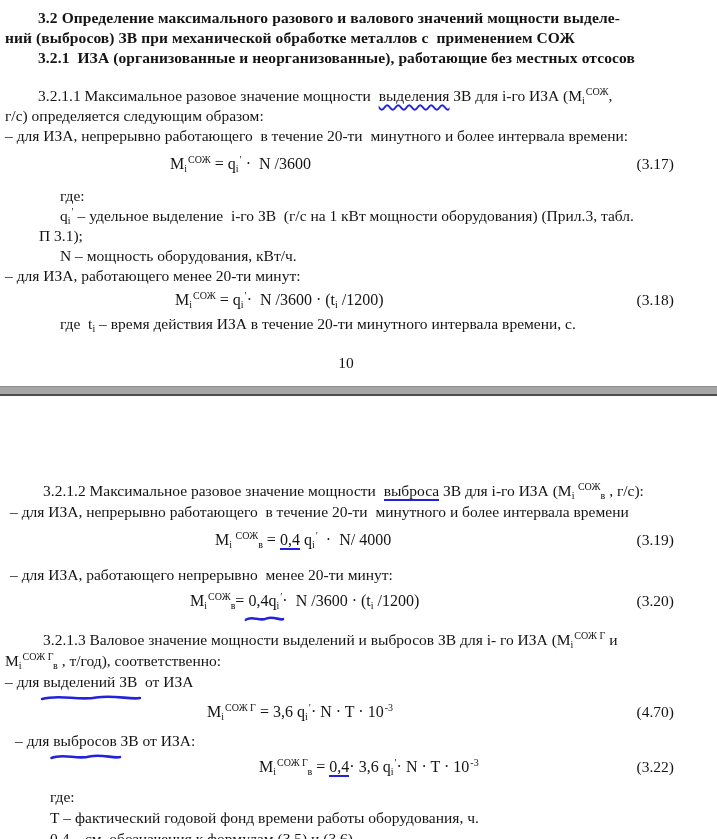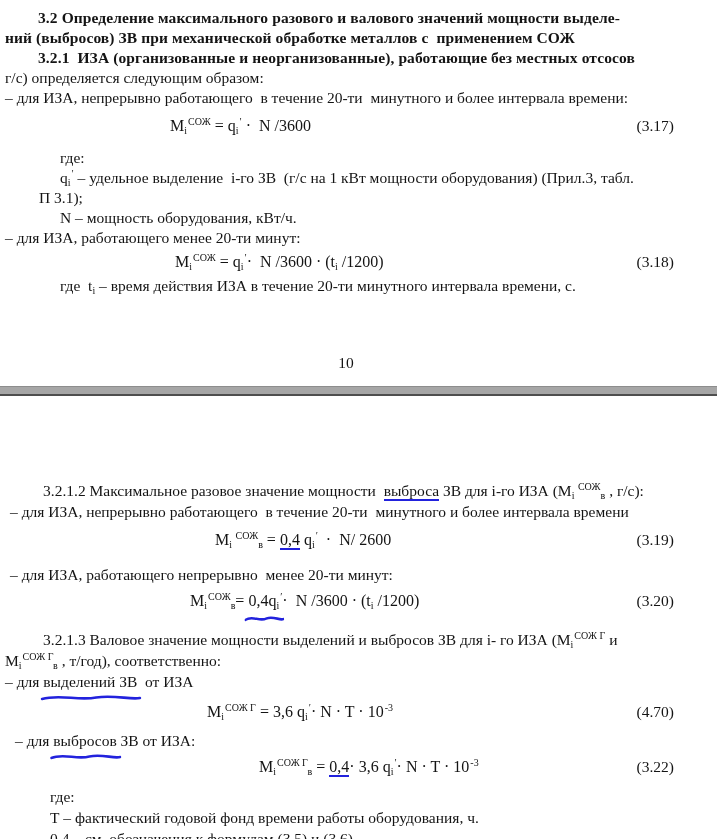--- a/index.html
+++ b/index.html
@@ -39,41 +39,42 @@
   .pagenum { position:absolute; top:354px; left:0; width:692px; text-align:center; }
 </style>
 </head>
 <body>
 
 <section class="page page-1">
   <div>
       <div class="row bold"><span class="inner" style="margin-left: 38px;"><span>3.2 Определение максимального разового и валового значений мощности выделе-</span></span></div>
       <div class="row bold"><span class="inner" style="margin-left: 5px;"><span>ний (выбросов) ЗВ при механической обработке металлов с  применением СОЖ</span></span></div>
       <div class="row bold"><span class="inner" style="margin-left: 38px;"><span>3.2.1  ИЗА (организованные и неорганизованные), работающие без местных отсосов</span></span></div>
+      <div class="row" style="margin-top: 18px;"><span class="inner" style="margin-left: 38px;"><span>3.2.1.1 Максимальное разовое значение мощности  </span><span class="u-wavy">выделения</span><span> ЗВ для i-го ИЗА (M</span><sub>i</sub><sup>СОЖ</sup><span>,</span></span></div>
       <div class="row"><span class="inner" style="margin-left: 5px;"><span>г/с) определяется следующим образом:</span></span></div>
       <div class="row"><span class="inner" style="margin-left: 5px;"><span>– для ИЗА, непрерывно работающего  в течение 20-ти  минутного и более интервала времени:</span></span></div>
       <div class="row formula" style="margin-top: 6px;"><span class="inner" style="margin-left: 170px;"><span>M</span><sub>i</sub><sup>СОЖ</sup><span> = q</span><sub>i</sub><sup>′</sup><span> ·  N /3600</span></span><span class="eqnum">(3.17)</span></div>
       <div class="row" style="margin-top: 10px;"><span class="inner" style="margin-left: 60px;"><span>где:</span></span></div>
       <div class="row"><span class="inner" style="margin-left: 60px;"><span>q</span><sub>i</sub><sup>′</sup><span> – удельное выделение  i-го ЗВ  (г/с на 1 кВт мощности оборудования) (Прил.3, табл.</span></span></div>
       <div class="row"><span class="inner" style="margin-left: 39px;"><span>П 3.1);</span></span></div>
       <div class="row"><span class="inner" style="margin-left: 60px;"><span>N – мощность оборудования, кВт/ч.</span></span></div>
       <div class="row"><span class="inner" style="margin-left: 5px;"><span>– для ИЗА, работающего менее 20-ти минут:</span></span></div>
       <div class="row formula" style="margin-top: 2px;"><span class="inner" style="margin-left: 175px;"><span>M</span><sub>i</sub><sup>СОЖ</sup><span> = q</span><sub>i</sub><sup>′</sup><span>·  N /3600 · (t</span><sub>i</sub><span> /1200)</span></span><span class="eqnum">(3.18)</span></div>
       <div class="row" style="margin-top: 2px;"><span class="inner" style="margin-left: 60px;"><span>где  t</span><sub>i</sub><span> – время действия ИЗА в течение 20-ти минутного интервала времени, с.</span></span></div>
     </div>
   <div class="pagenum">10</div>
 </section>
 
 <div class="pagebreak"></div>
 
 <section class="page page-2">
   <div>
       <div class="row" style="margin-top: 84px;"><span class="inner" style="margin-left: 43px;"><span>3.2.1.2 Максимальное разовое значение мощности  </span><span class="u-line">выброса</span><span> ЗВ для i-го ИЗА (M</span><sub>i</sub><sup> СОЖ</sup><sub>в</sub><span> , г/с):</span></span></div>
       <div class="row"><span class="inner" style="margin-left: 10px;"><span>– для ИЗА, непрерывно работающего  в течение 20-ти  минутного и более интервала времени</span></span></div>
-      <div class="row formula" style="margin-top: 6px;"><span class="inner" style="margin-left: 215px;"><span>M</span><sub>i</sub><sup> СОЖ</sup><sub>в</sub><span> = </span><span class="u-line">0,4</span><span> q</span><sub>i</sub><sup>′</sup><span>  ·  N/ 2600</span></span><span class="eqnum">(3.19)</span></div>
+      <div class="row formula" style="margin-top: 6px;"><span class="inner" style="margin-left: 215px;"><span>M</span><sub>i</sub><sup> СОЖ</sup><sub>в</sub><span> = </span><span class="u-line">0,4</span><span> q</span><sub>i</sub><sup>′</sup><span>  ·  N/ 4000</span></span><span class="eqnum">(3.19)</span></div>
       <div class="row" style="margin-top: 12px;"><span class="inner" style="margin-left: 10px;"><span>– для ИЗА, работающего непрерывно  менее 20-ти минут:</span></span></div>
       <div class="row formula" style="margin-top: 4px;"><span class="inner" style="margin-left: 190px;"><span>M</span><sub>i</sub><sup>СОЖ</sup><sub>в</sub><span>= </span><span class="u-squiggle"><span>0,4q</span><sub>i</sub><svg class="squiggle" viewBox="0 0 100 10" preserveAspectRatio="none">
               <path d="M3 7 C 20 2, 38 9, 55 5.5 C 72 2.5, 88 8, 97 6" fill="none" stroke="currentColor" stroke-width="2.6" stroke-linecap="round"></path>
             </svg></span><sup>′</sup><span>·  N /3600 · (t</span><sub>i</sub><span> /1200)</span></span><span class="eqnum">(3.20)</span></div>
       <div class="row" style="margin-top: 16px;"><span class="inner" style="margin-left: 43px;"><span>3.2.1.3 Валовое значение мощности выделений и выбросов ЗВ для i- го ИЗА (M</span><sub>i</sub><sup>СОЖ Г</sup><span> и</span></span></div>
       <div class="row"><span class="inner" style="margin-left: 5px;"><span>M</span><sub>i</sub><sup>СОЖ Г</sup><sub>в</sub><span> , т/год), соответственно:</span></span></div>
       <div class="row"><span class="inner" style="margin-left: 5px;"><span>– для </span><span class="u-squiggle">выделений ЗВ<svg class="squiggle" viewBox="0 0 100 10" preserveAspectRatio="none">
               <path d="M3 7 C 20 2, 38 9, 55 5.5 C 72 2.5, 88 8, 97 6" fill="none" stroke="currentColor" stroke-width="2.6" stroke-linecap="round"></path>
             </svg></span><span>  от ИЗА</span></span></div>
       <div class="row formula" style="margin-top: 8px;"><span class="inner" style="margin-left: 207px;"><span>M</span><sub>i</sub><sup>СОЖ Г</sup><span> = 3,6 q</span><sub>i</sub><sup>′</sup><span>· N · T · 10</span><sup>-3</sup></span><span class="eqnum">(4.70)</span></div>

